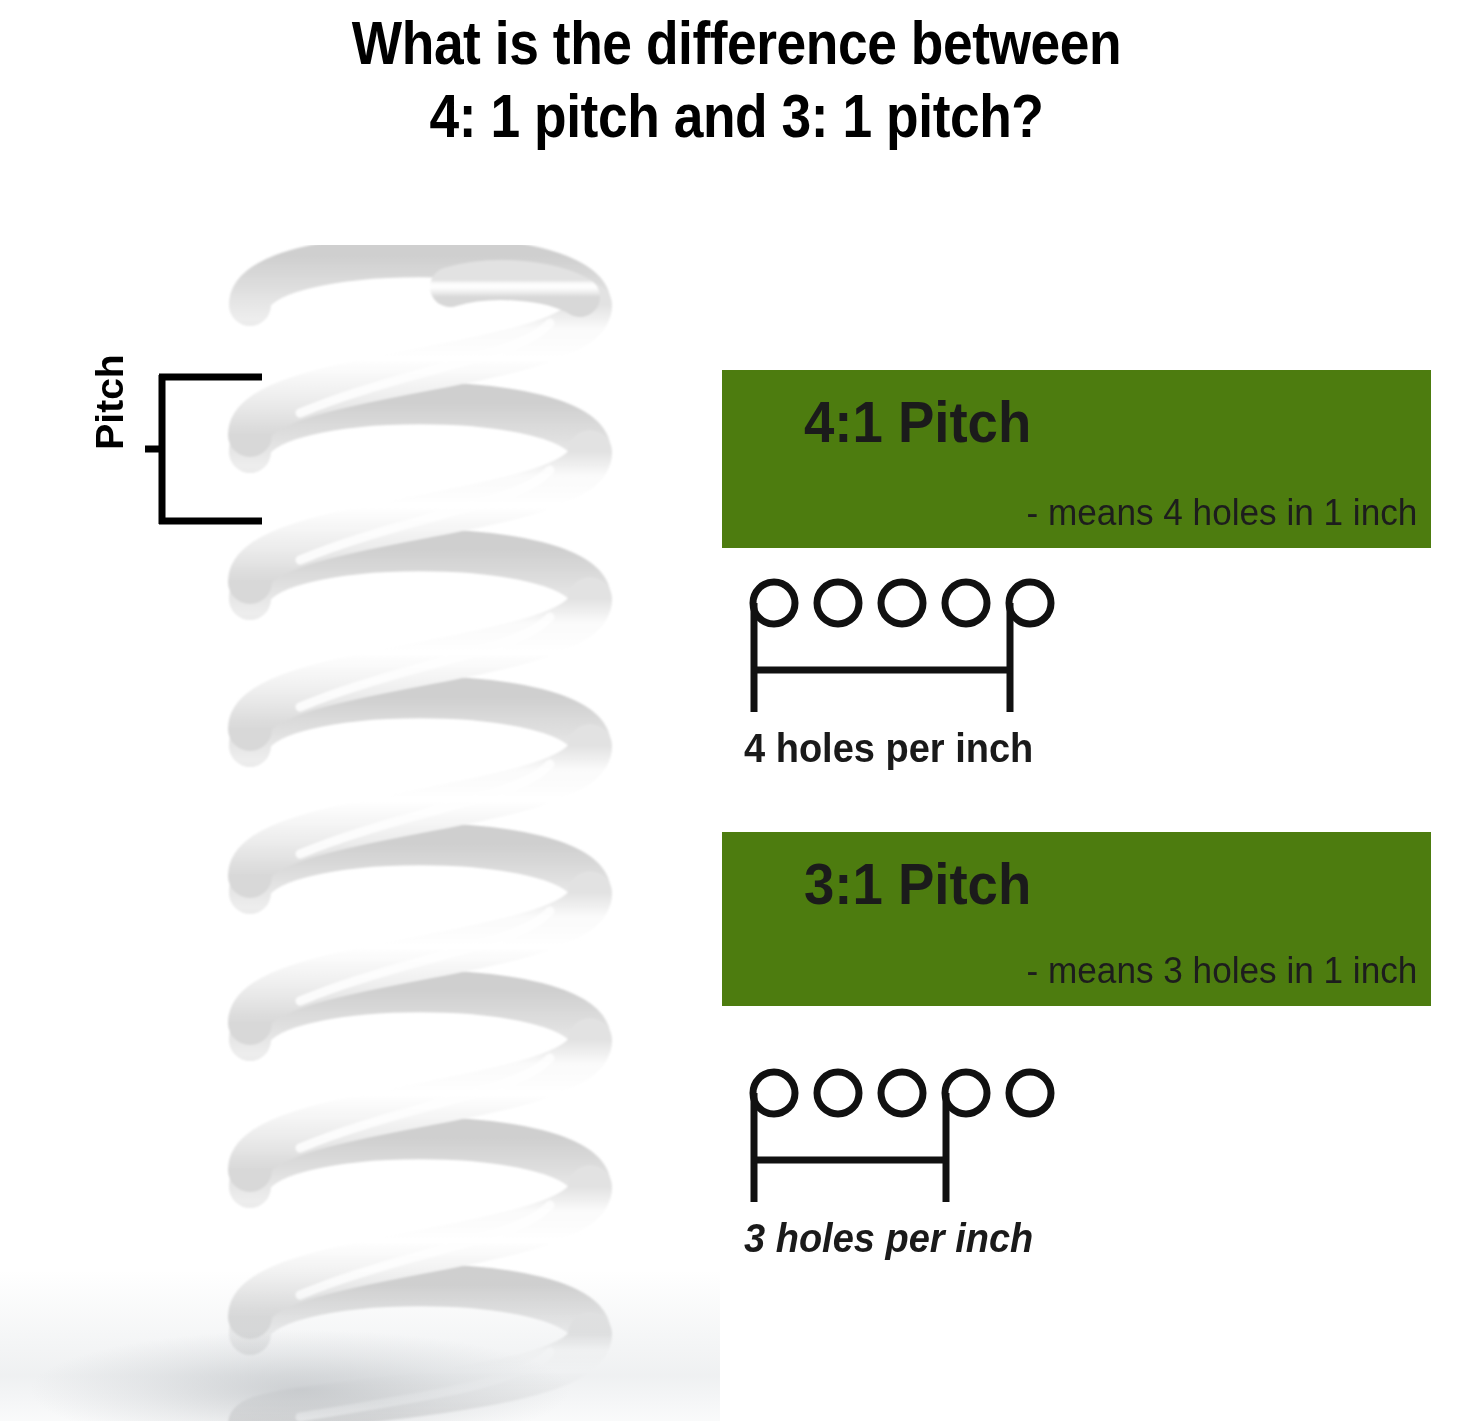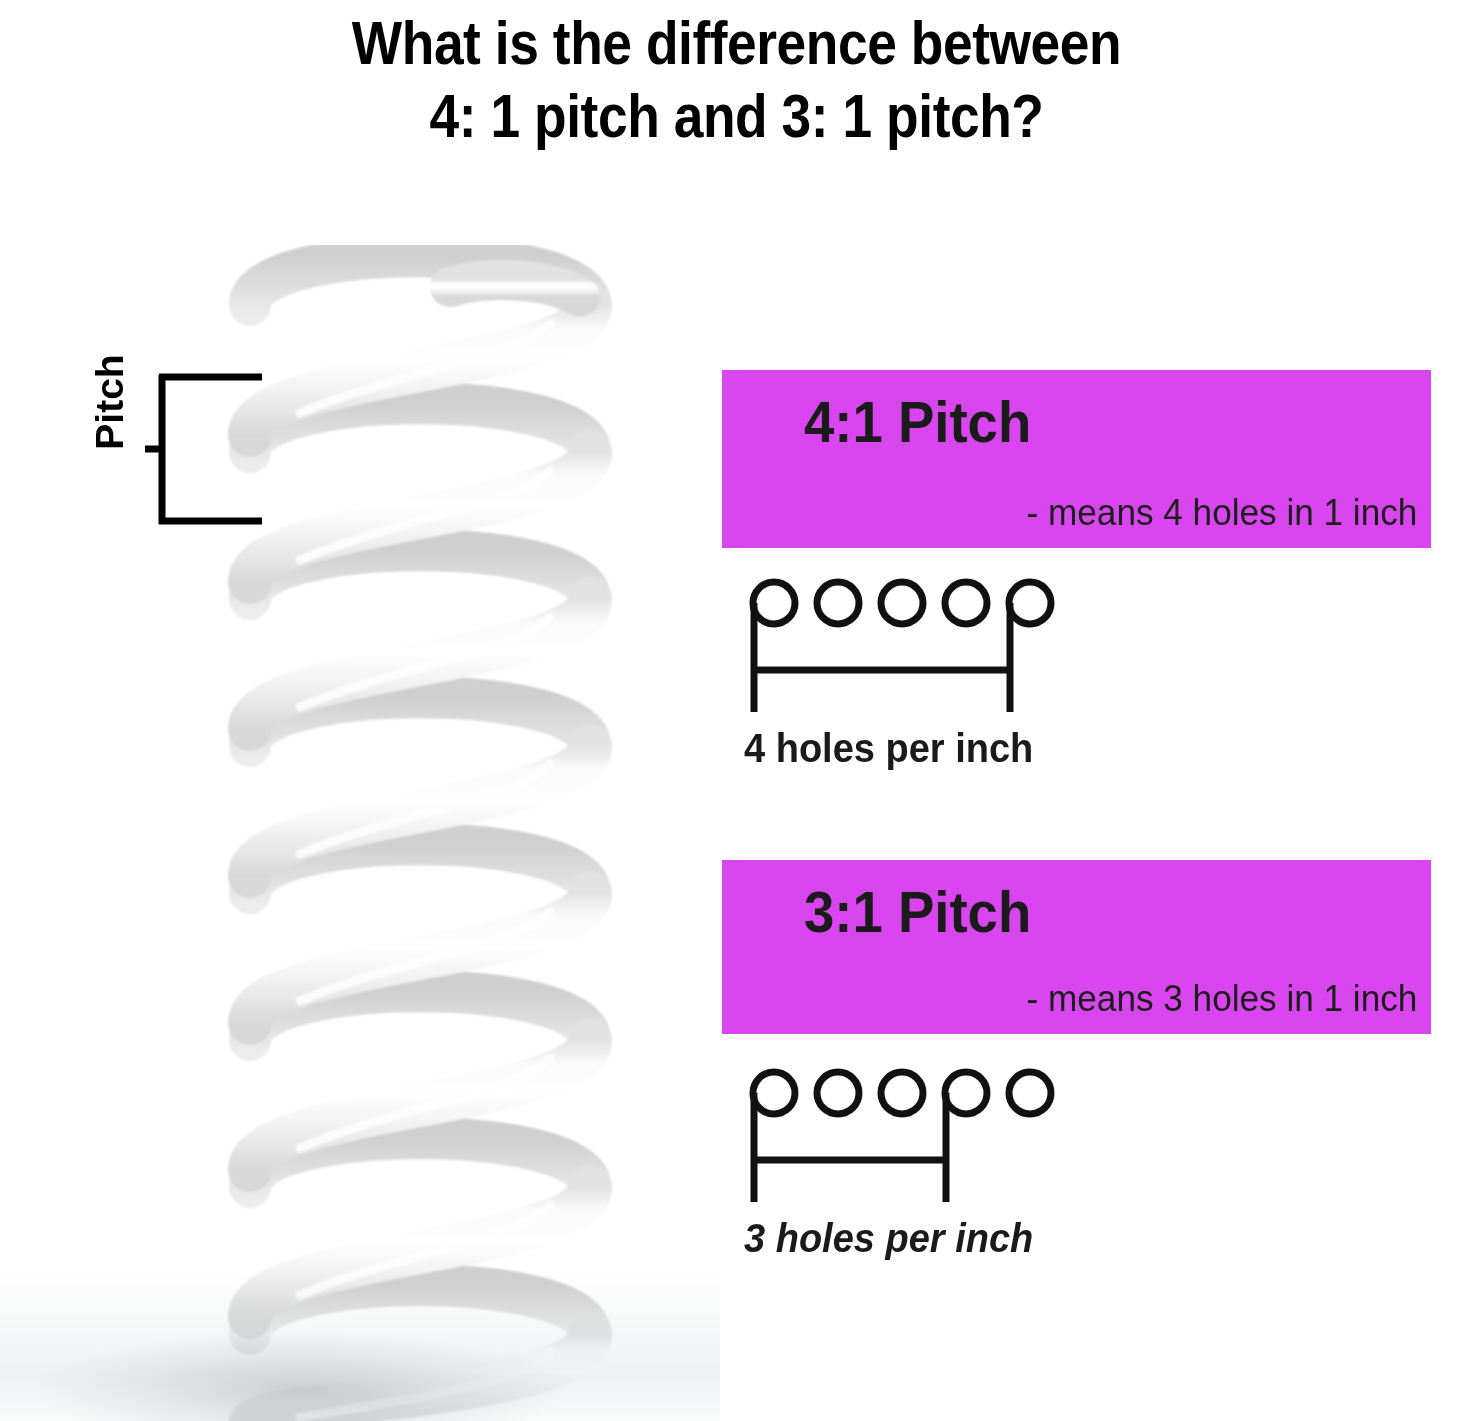--- a/index.html
+++ b/index.html
@@ -92,25 +92,25 @@
     left: 722px;
     top: 0;
     width: 740px;
     height: 1421px;
   }
 
   .pitch-banner {
     position: absolute;
     left: 0;
     width: 709px;
-    background: #d946ef;
+    background: #4d7c0f;
     box-sizing: border-box;
   }
   .banner-1 { top: 370px; height: 178px; }
-  .banner-2 { top: 832px; height: 174px; margin-top: 28px; }
+  .banner-2 { top: 832px; height: 174px; }
 
   .banner-title {
     position: absolute;
     left: 82px;
     top: 18px;
     font-family: "Liberation Sans Narrow", "Liberation Sans", sans-serif;
     font-weight: 700;
     font-size: 58px;
     color: #1b1b1b;
     letter-spacing: 0px;

